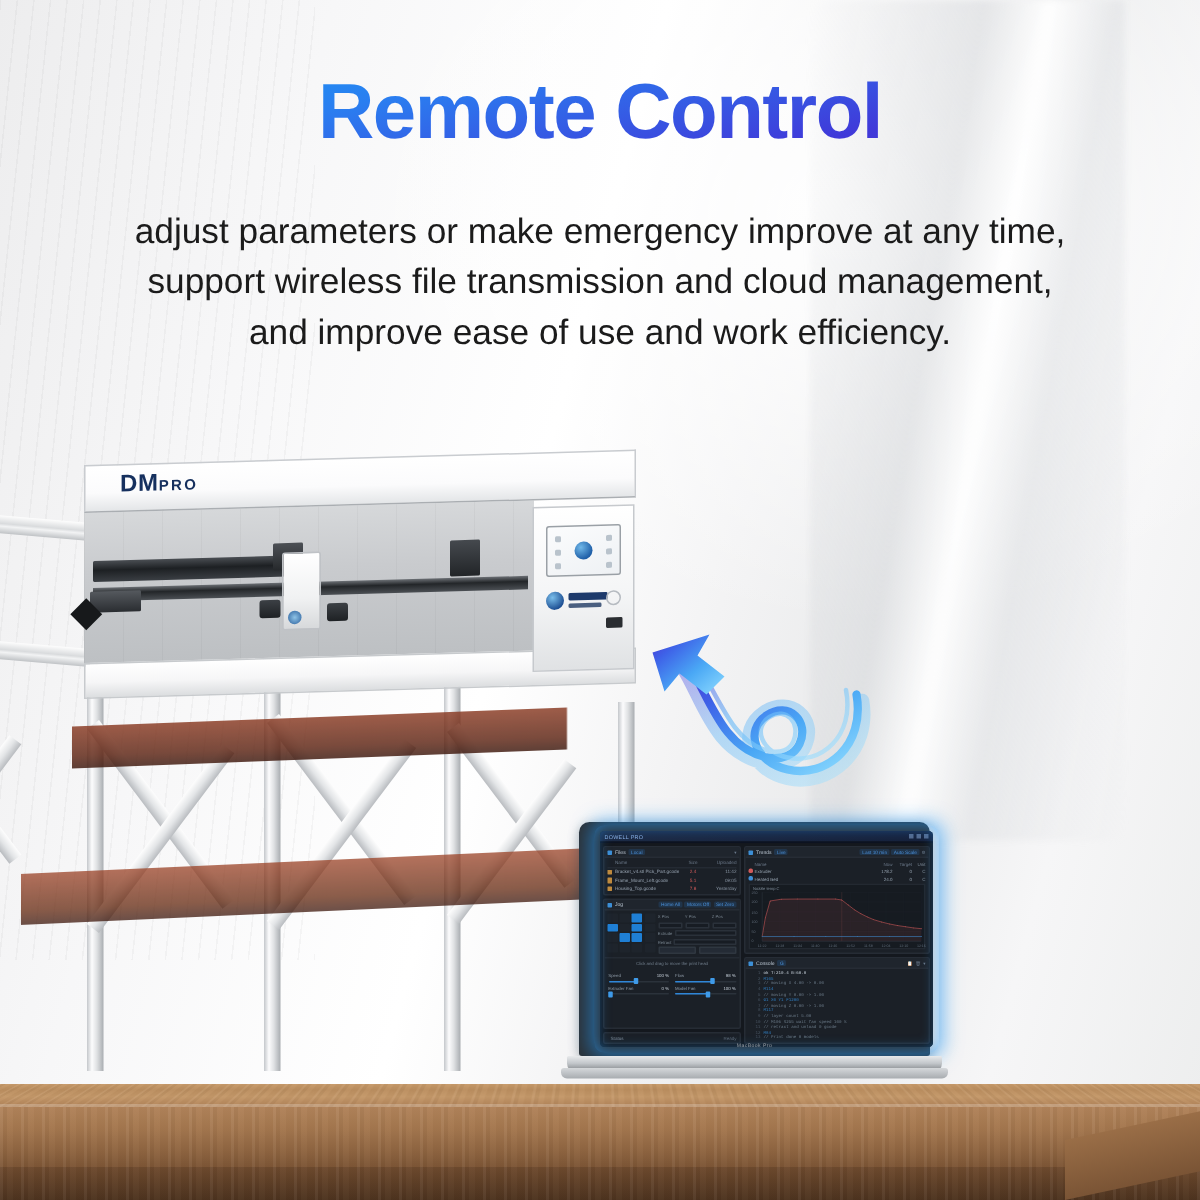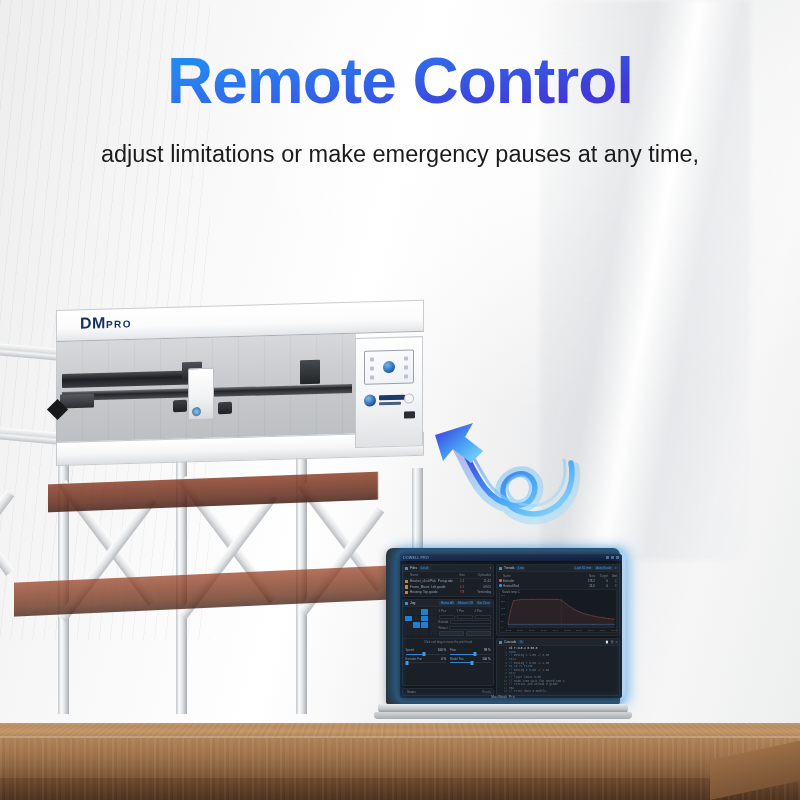--- a/index.html
+++ b/index.html
@@ -26,21 +26,21 @@
   }
   .wall-sheen{
     position:absolute; left:540px; top:0; width:210px; height:560px;
     background:linear-gradient(100deg, rgba(255,255,255,0) 0%, rgba(215,217,220,.55) 38%, rgba(255,255,255,.9) 52%, rgba(222,224,227,.5) 66%, rgba(255,255,255,0) 100%);
     filter:blur(2px);
   }
 
   
   .headline{
     position:absolute; top:48px; left:0; width:800px; text-align:center;
-    font-size:64px; font-weight:bold; letter-spacing:-1px;
+    font-size:52px; font-weight:bold; letter-spacing:-1px;
     background:linear-gradient(168deg,#15a0f5 0%,#2a7ef0 32%,#4039d9 72%,#4b34cf 100%);
     -webkit-background-clip:text; background-clip:text;
     -webkit-text-fill-color:transparent; color:transparent;
     line-height:1.05;
   }
   .subcopy{
     position:absolute; top:138px; left:22px; width:756px;
     text-align:center; color:#1b1b1b; font-size:23.5px; line-height:1.42;
   }
   .subcopy div{ white-space:nowrap; }
@@ -304,21 +304,23 @@
 <body>
 
 <div class="wall">
   <div class="wall-stripes"></div>
   <div class="wall-sheen"></div>
 </div>
 
 <div class="headline">Remote Control</div>
 
 <div class="subcopy">
-  <div>adjust limitations or make emergency pauses at any time,</div>
+  <div>adjust parameters or make emergency improve at any time,</div>
+  <div>support wireless file transmission and cloud management,</div>
+  <div>and improve ease of use and work efficiency.</div>
 </div>
 
 <div class="printer">
 
   <div class="leg" style="left:128px; top:168px; height:250px;"></div>
   <div class="leg" style="left:246px; top:150px; height:268px;"></div>
   <div class="leg" style="left:366px; top:160px; height:258px;"></div>
   <div class="leg" style="left:482px; top:172px; height:246px;"></div>
 
   <div class="brace" style="left:132px; top:182px; width:150px; transform:rotate(53deg);"></div>

